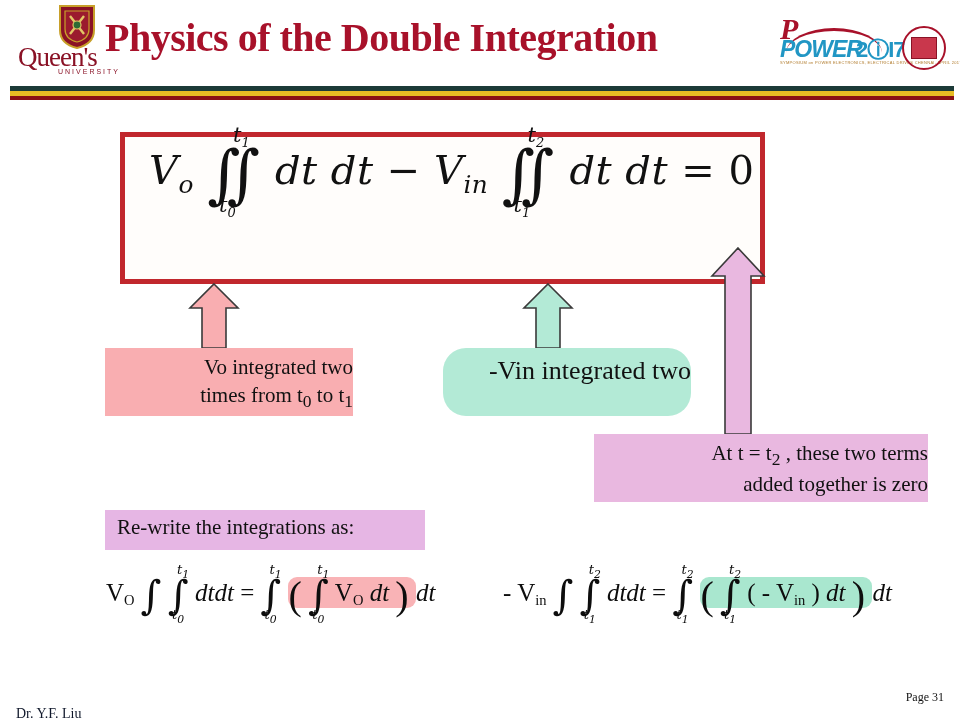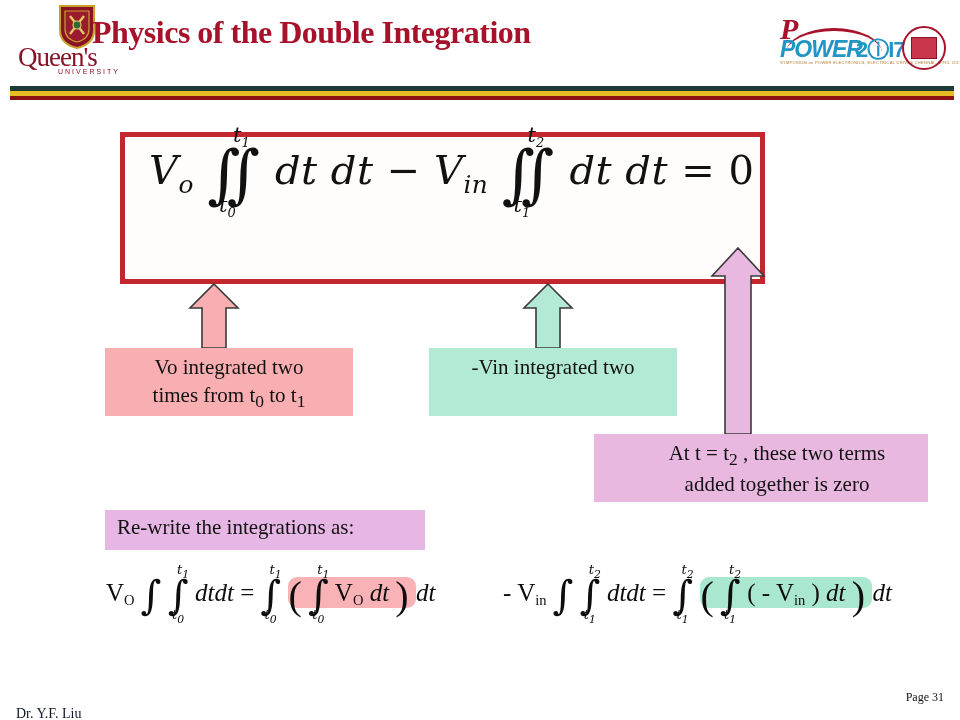--- a/index.html
+++ b/index.html
@@ -17,24 +17,24 @@
   .slide {
     position: absolute;
     left: 0; top: 0;
     width: 960px;
     height: 720px;
   }
 
   
   .title {
     position: absolute;
-    left: 92px;
+    left: 105px;
     top: 14px;
     width: 700px;
-    font-size: 32px;
+    font-size: 40px;
     font-weight: bold;
     color: #a8112a;
     font-family: "Liberation Serif", serif;
     letter-spacing: -0.5px;
     white-space: nowrap;
   }
   .queens-logo {
     position: absolute;
     left: 18px;
     top: 2px;
@@ -215,21 +215,21 @@
   
   .arrow {
     position: absolute;
   }
 
   
   .callout {
     position: absolute;
     font-family: "Liberation Serif", serif;
     color: #111111;
-    text-align: center;
+    text-align: right;
     line-height: 1.32;
   }
   .callout-pink  { background: #f9aeb1; }
   .callout-green { background: #b3ead6; }
   .callout-mag   { background: #e9b8e0; }
   .callout-lilac { background: #e6b6e4; }
 
   
   .beq {
     position: absolute;
@@ -363,21 +363,21 @@
 
   <svg class="arrow" style="left:708px; top:246px; width:60px; height:190px;" viewBox="0 0 60 190">
     <path d="M30 2 L56 30 L43 30 L43 188 L17 188 L17 30 L4 30 Z" fill="#e9b8e0" stroke="#3a3a3a" stroke-width="1.6"></path>
   </svg>
 
   <div class="callout callout-pink" style="left:105px; top:348px; width:248px; height:62px; font-size:21px; padding-top:6px;">
     <div>Vo integrated two</div>
     <div><span>times from t</span><sub>0</sub><span> to t</span><sub>1</sub></div>
   </div>
 
-  <div class="callout callout-green" style="left:429px; top:348px; width:248px; height:62px; font-size:21px; padding-top:6px;">
+  <div class="callout callout-green" style="left:443px; top:348px; width:248px; height:62px; font-size:26px; padding-top:6px;border-radius:23px;">
     <div>-Vin integrated two</div>
   </div>
 
   <div class="callout callout-mag" style="left:594px; top:434px; width:302px; height:62px; font-size:21px; padding-top:6px;padding-left:32px;">
     <div><span>At t = t</span><sub>2</sub><span> , these two terms</span></div>
     <div>added together is zero</div>
   </div>
 
   <div class="callout callout-lilac" style="left:105px; top:510px; width:320px; height:40px; font-size:21px; padding-top:4px; text-align:left; padding-left:12px; box-sizing:border-box;">
     <span>Re-write the integrations as:</span>

